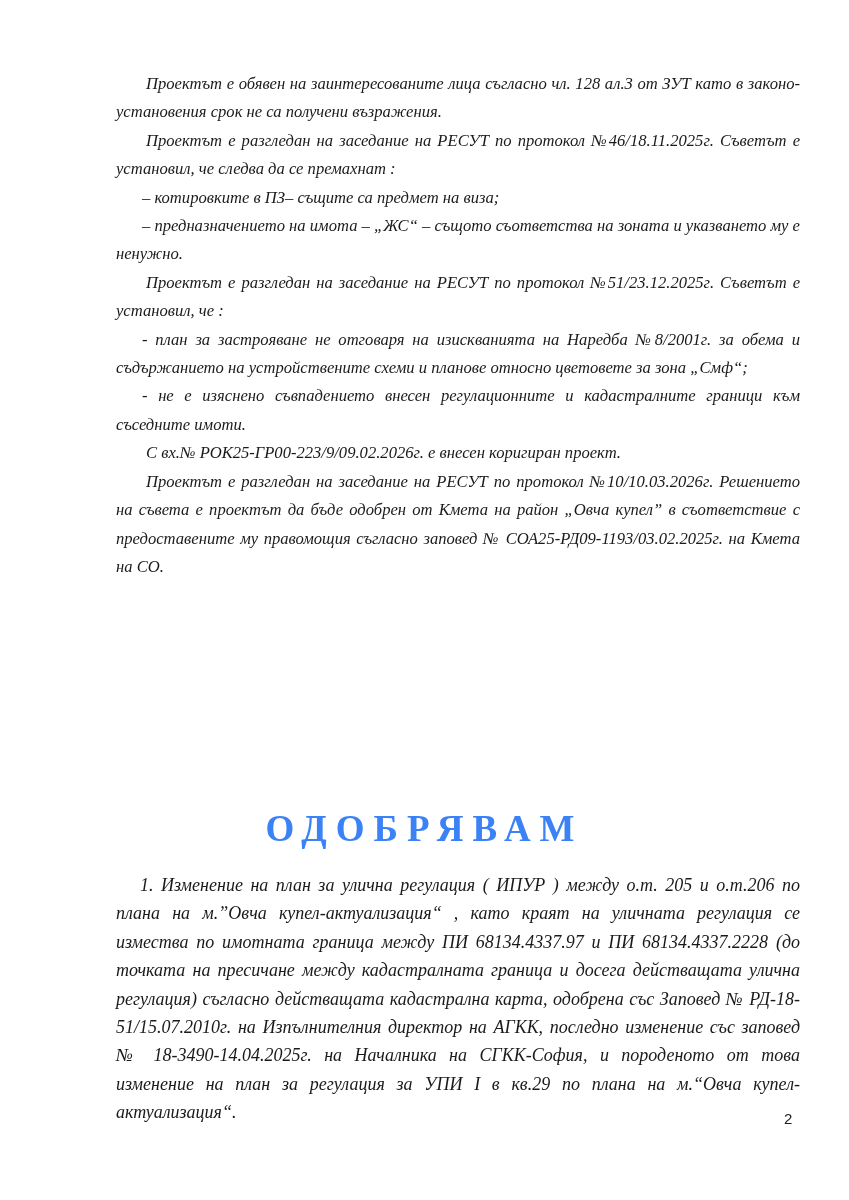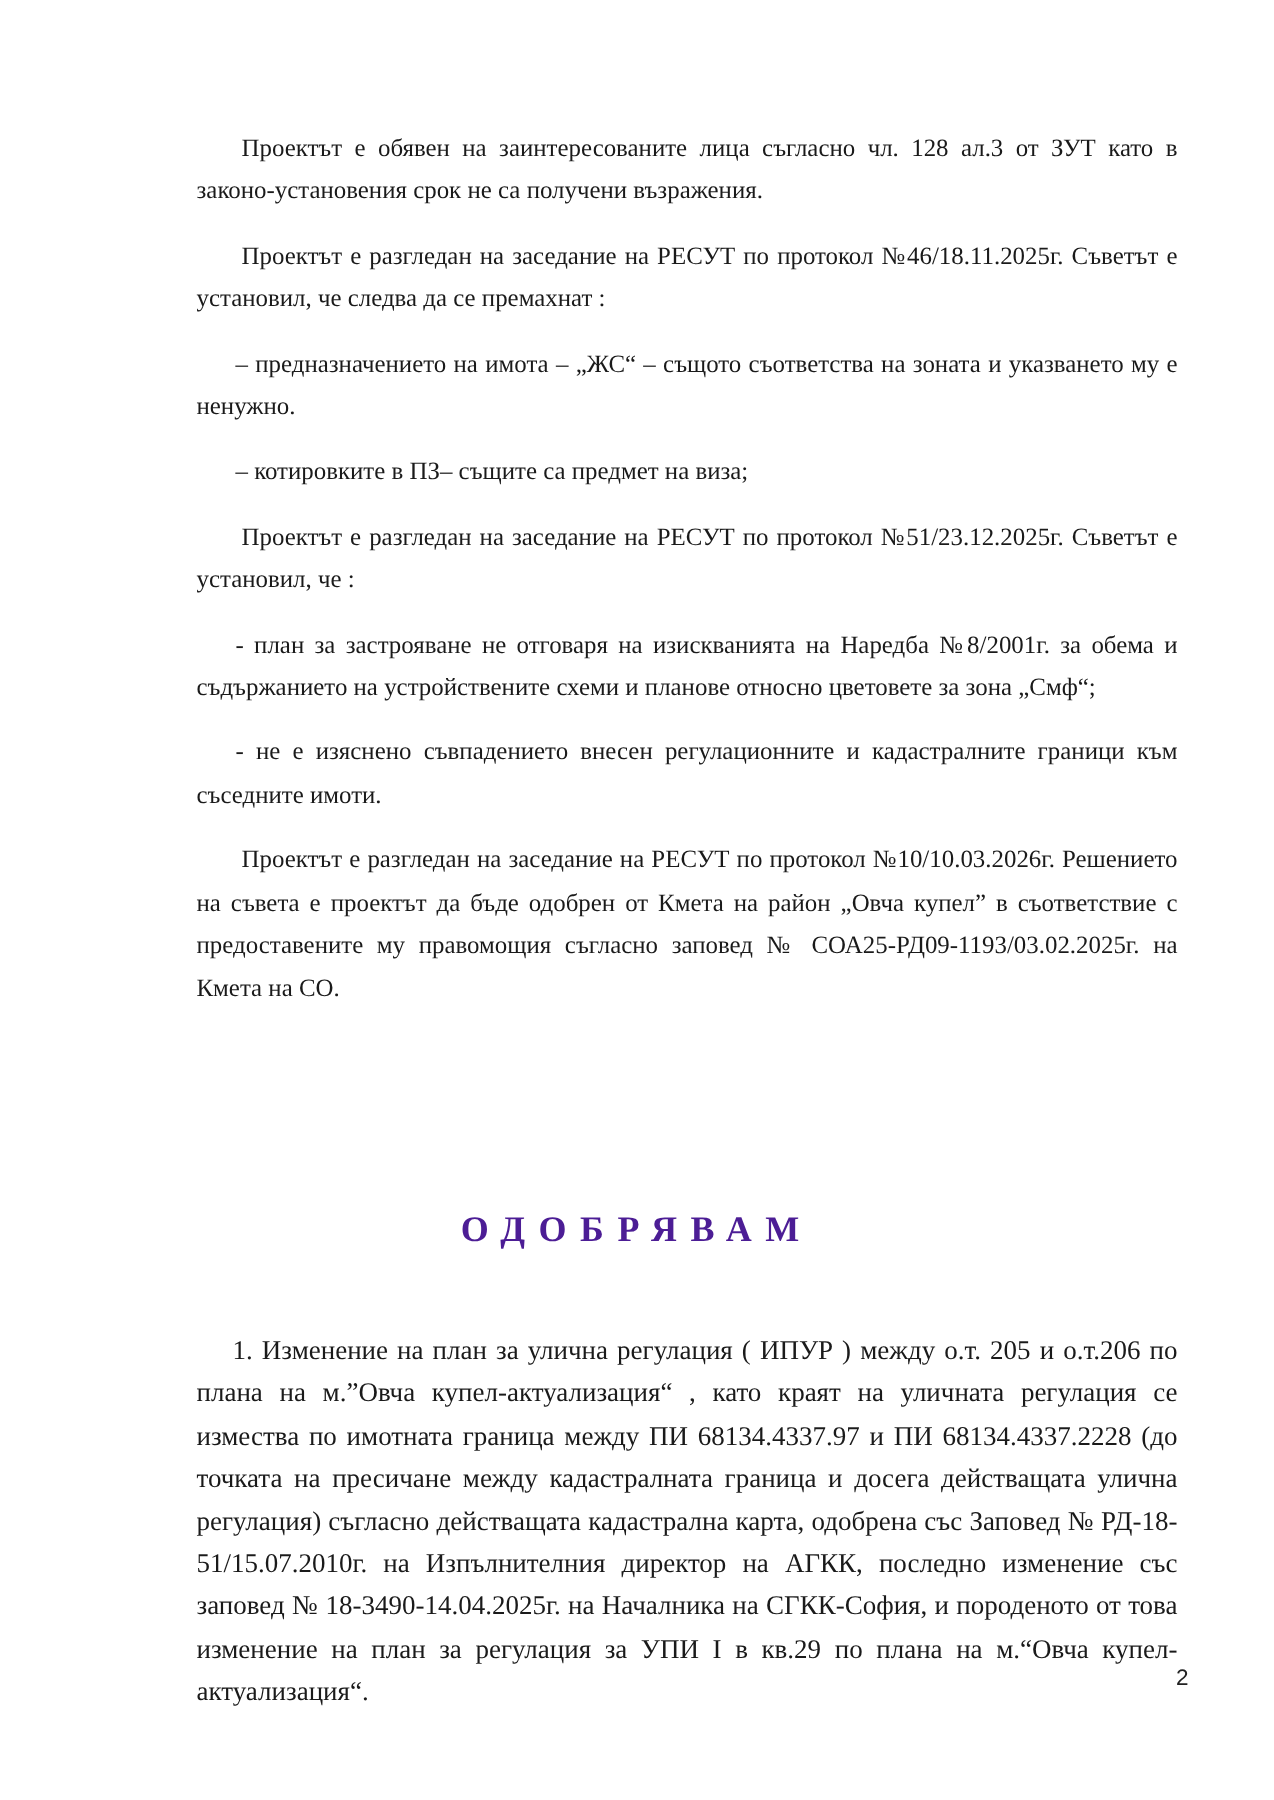--- a/index.html
+++ b/index.html
@@ -7,54 +7,55 @@
   .page {
     position: absolute; left: 0; top: 0; width: 849px; height: 1200px;
     background: #ffffff;
     font-family: "Liberation Serif", "DejaVu Serif", serif;
     color: #1a1a1a;
   }
   .body-text {
     position: absolute; left: 116px; top: 70px; width: 684px;
     font-size: 16.6px; line-height: 28.4px;
   }
-  .p { margin: 15px; text-align: justify; text-align-last: left; }
+  .p { margin: 0; text-align: justify; text-align-last: left; font-style: italic; }
   .indent { text-indent: 30px; }
   .bullet-indent { text-indent: 26px; }
   .heading {
     position: absolute; left: 0; width: 849px; top: 807px;
     text-align: center;
     font-family: "Liberation Serif", "DejaVu Serif", serif;
-    font-weight: bold; font-size: 24px; letter-spacing: 9px;
-    color: #4c1d95;
+    font-weight: bold; font-size: 37px; letter-spacing: 9px;
+    color: #3b82f6;
   }
   .approve-text {
     position: absolute; left: 116px; top: 871px; width: 684px;
     font-size: 18px; line-height: 28.4px;
   }
   .item-indent { text-indent: 24px; }
   .page-number {
     position: absolute; left: 784px; top: 1110px;
     font-family: "Liberation Sans", "DejaVu Sans", sans-serif;
     font-size: 15px; color: #222;
   }
 </style>
 </head>
 <body>
 
 <div class="page">
 
   <div class="body-text">
     <p class="p indent">Проектът е обявен на заинтересованите лица съгласно чл. 128 ал.3 от ЗУТ  като в законо-установения  срок не са получени възражения.</p>
     <p class="p indent">Проектът е разгледан на заседание на РЕСУТ по протокол №46/18.11.2025г. Съветът е установил, че следва да се премахнат :</p>
+    <p class="p bullet-indent">–  котировките в ПЗ– същите са предмет на виза;</p>
     <p class="p bullet-indent">–  предназначението на имота – „ЖС“ – същото съответства на зоната и указването му е ненужно.</p>
-    <p class="p bullet-indent">–  котировките в ПЗ– същите са предмет на виза;</p>
     <p class="p indent">Проектът е разгледан на заседание на РЕСУТ по протокол №51/23.12.2025г. Съветът е установил, че :</p>
     <p class="p bullet-indent">-  план за застрояване не отговаря на изискванията на Наредба №8/2001г. за обема и съдържанието на устройствените схеми и планове  относно  цветовете за зона „Смф“;</p>
     <p class="p bullet-indent">-  не е изяснено съвпадението внесен регулационните и кадастралните граници към съседните имоти.</p>
+    <p class="p indent">С вх.№ РОК25-ГР00-223/9/09.02.2026г. е внесен коригиран проект.</p>
     <p class="p indent">Проектът е разгледан на заседание на РЕСУТ по протокол №10/10.03.2026г. Решението на съвета е  проектът  да бъде одобрен от Кмета на район „Овча купел” в съответствие с предоставените му правомощия съгласно заповед № СОА25-РД09-1193/03.02.2025г. на Кмета на СО.</p>
   </div>
 
   <div class="heading">ОДОБРЯВАМ</div>
 
   <div class="approve-text">
     <p class="p item-indent">
       <span>1.</span>
       <span>Изменение на план за улична регулация ( ИПУР )  между о.т. 205  и о.т.206 по плана на м.”Овча купел-актуализация“ , като краят на уличната регулация се измества по имотната граница между ПИ 68134.4337.97 и ПИ 68134.4337.2228 (до точката на пресичане между кадастралната граница и досега действащата улична регулация) съгласно действащата кадастрална карта, одобрена със Заповед №  РД-18-51/15.07.2010г. на Изпълнителния директор на АГКК,  последно изменение със заповед № 18-3490-14.04.2025г. на Началника на СГКК-София, и породеното от това изменение на план за регулация за УПИ I  в кв.29 по плана на м.“Овча купел-актуализация“.</span>
     </p>

